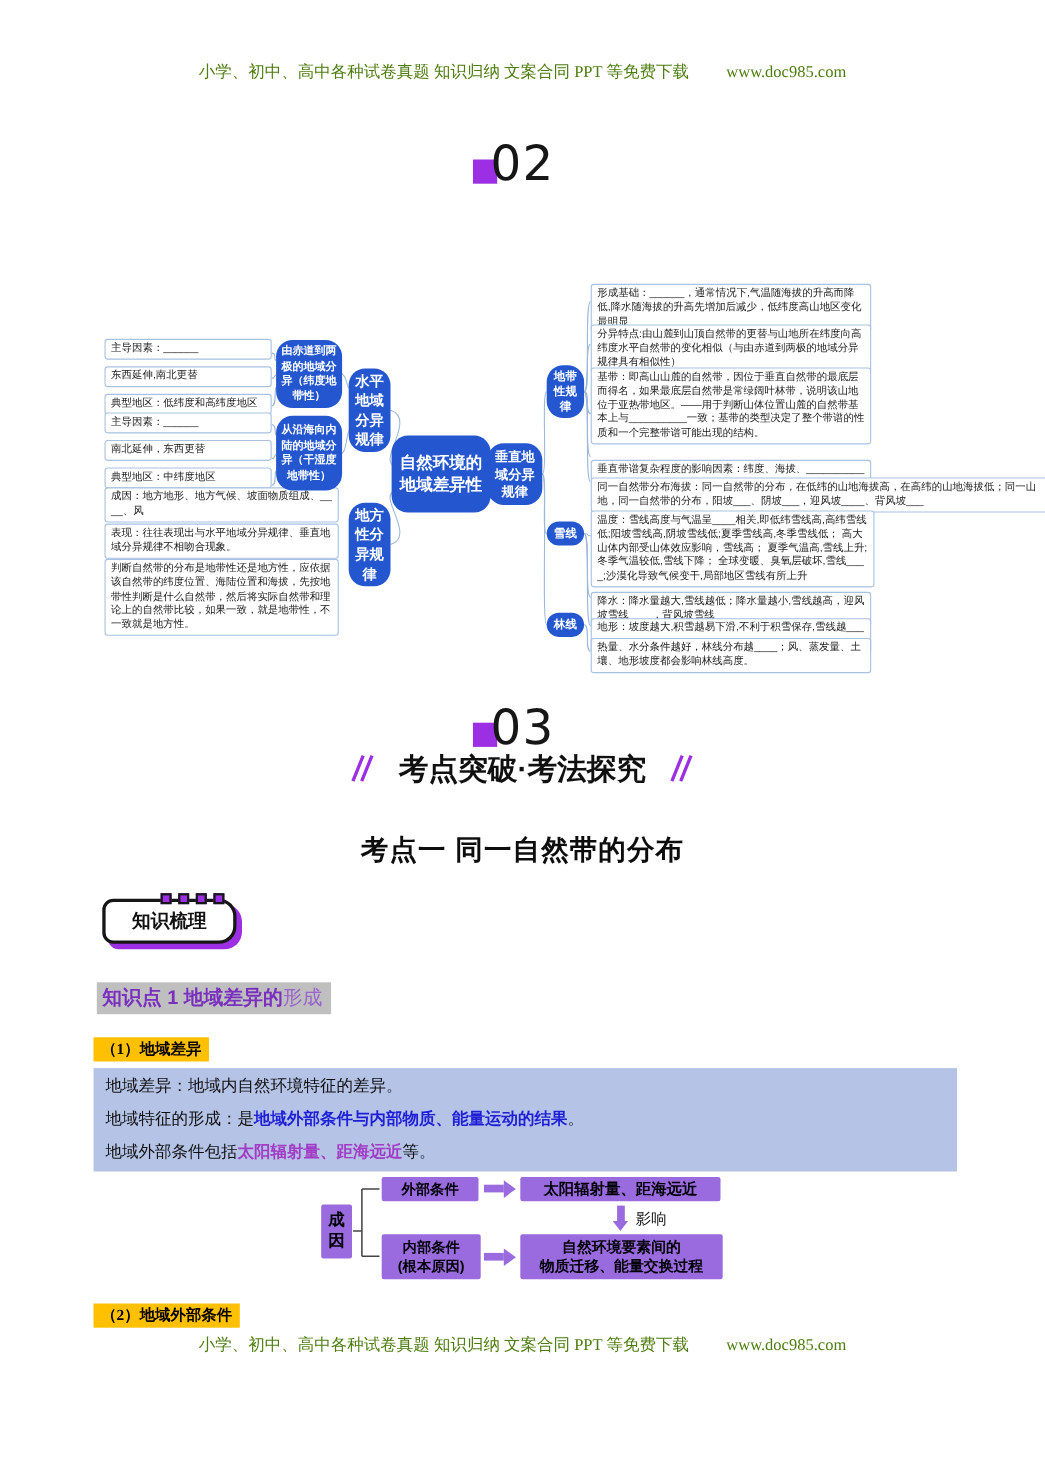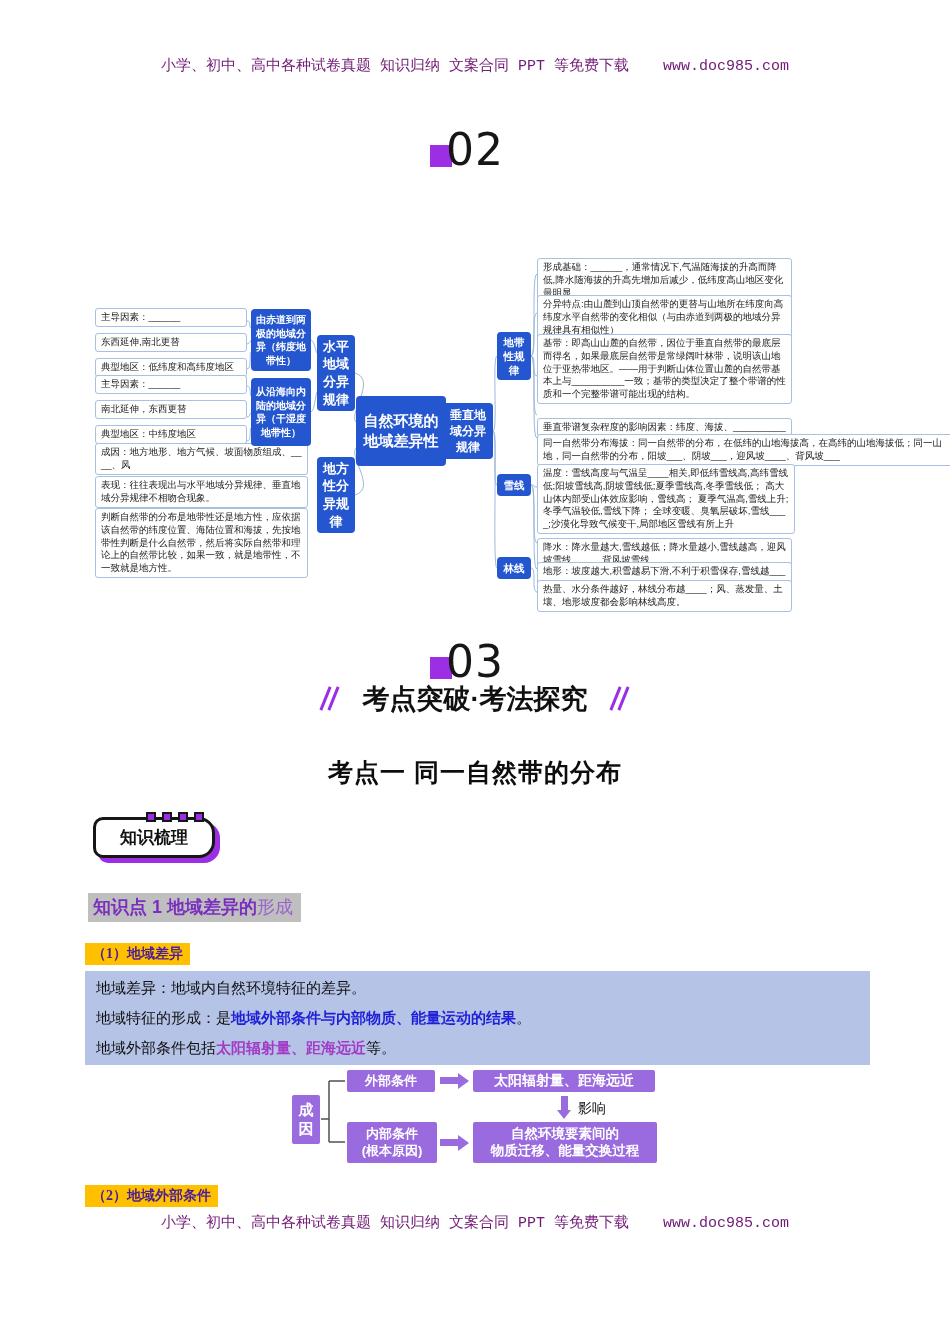--- a/index.html
+++ b/index.html
@@ -12,21 +12,21 @@
     --em-purple:#a23bc5;
     --line-blue:#9db8d8;
   }
   html,body{margin:0;padding:0;background:#e8e8e8;}
   .page{position:relative;width:950px;height:1344px;background:#ffffff;margin:0 auto;
         font-family:"Liberation Sans","DejaVu Sans",sans-serif;overflow:hidden;}
   .abs{position:absolute;}
   .centered{width:100%;text-align:center;}
 
   
-  .docline{font-family:Liberation Mono, monospace;font-size:15px;color:#701a75;}
+  .docline{font-family:Liberation Serif, serif;font-size:15px;color:#4d7c0f;}
   .docline .url{margin-left:34px;}
 
   
   .sec-num{font-family:"DejaVu Sans","Liberation Sans",sans-serif;font-size:44px;color:#161616;
            font-weight:500;letter-spacing:1px;}
   .num-wrap{position:relative;display:inline-block;line-height:1;}
   .num-square{position:absolute;left:-16px;bottom:5px;width:22px;height:22px;background:var(--purple);z-index:0;}
   .num-text{position:relative;z-index:1;}
 
   
@@ -36,51 +36,51 @@
   .slashes{display:inline-block;position:relative;width:16px;height:26px;vertical-align:-4px;margin:0 10px;}
   .slashes i{position:absolute;top:0;width:3px;height:25px;background:var(--purple);transform:rotate(22deg);}
   .slashes i:first-child{left:2px;} .slashes i:last-child{left:10px;}
 
   
   .mindmap{left:0;top:250px;width:950px;height:372px;}
   .mm-lines{position:absolute;left:0;top:0;}
   .wbox{position:absolute;background:#fff;border:1px solid #a6c1e2;border-radius:3px;
         font-size:9.5px;line-height:1.35;color:#1a1a1a;padding:2px 5px;box-sizing:border-box;
         word-break:break-all;}
-  .bnode{position:absolute;background:var(--node-blue);color:#fff;border-radius:4px;font-weight:bold;
+  .bnode{position:absolute;background:var(--node-blue);color:#fff;border-radius:15px;font-weight:bold;
          display:flex;align-items:center;justify-content:center;text-align:center;box-sizing:border-box;
          line-height:1.35;word-break:break-all;padding:2px 3px;}
 
   
   .badge{left:93px;top:817px;width:122px;height:41px;background:#fff;border:3px solid #161616;
          border-radius:10px 16px 16px 10px;box-shadow:5px 5px 0 0 var(--purple);
          display:flex;align-items:center;justify-content:center;font-size:17px;font-weight:bold;color:#111;
          box-sizing:border-box;}
   .badge .sq{position:absolute;top:-8px;width:10px;height:10px;background:var(--purple);
              border:2px solid #161616;box-sizing:border-box;}
 
   .kaodian{font-size:25px;font-weight:bold;color:#0d0d0d;letter-spacing:1px;}
 
   .point-h{left:88px;top:893px;background:#bfbfbf;padding:2px 8px 3px 5px;font-size:18px;
            font-weight:bold;color:#7a2fbf;}
   .point-h .rest{font-weight:normal;color:#9a63cd;}
 
-  .ysub{background:var(--yellow);font-weight:bold;font-size:14px;padding:2px 7px;color:#4c1d95;
+  .ysub{background:var(--yellow);font-weight:bold;font-size:14px;padding:2px 7px;color:#000000;
         font-family:"Liberation Serif","DejaVu Serif",serif;}
 
   .bluep{left:85px;top:971px;width:785px;background:var(--para-bg);padding:8px 11px;box-sizing:border-box;
          font-family:"Liberation Serif","DejaVu Serif",serif;font-size:15px;color:#101010;}
   .bluep p{margin:0 0 11px 0;line-height:1.25;}
   .bluep p:last-child{margin-bottom:0;}
   .em-blue{color:var(--em-blue);font-weight:bold;}
   .em-purple{color:var(--em-purple);font-weight:bold;}
 
   
   .flow{left:285px;top:1065px;width:390px;height:108px;}
-  .fbox{position:absolute;background:var(--flow-purple);color:#ffffff;font-weight:bold;display:flex;
+  .fbox{position:absolute;background:var(--flow-purple);color:#000000;font-weight:bold;display:flex;
         align-items:center;justify-content:center;text-align:center;border-radius:2px;
         box-sizing:border-box;white-space:pre-line;line-height:1.25;}
   .harrow-bar{position:absolute;background:var(--flow-purple);}
   .harrow-tri{position:absolute;width:0;height:0;border-top:8px solid transparent;
               border-bottom:8px solid transparent;border-left:11px solid var(--flow-purple);}
   .varrow-tri{position:absolute;width:0;height:0;border-left:7px solid transparent;
               border-right:7px solid transparent;border-top:9px solid var(--flow-purple);}
   .flow-label{position:absolute;font-size:14px;color:#111;}
 </style>
 </head>

